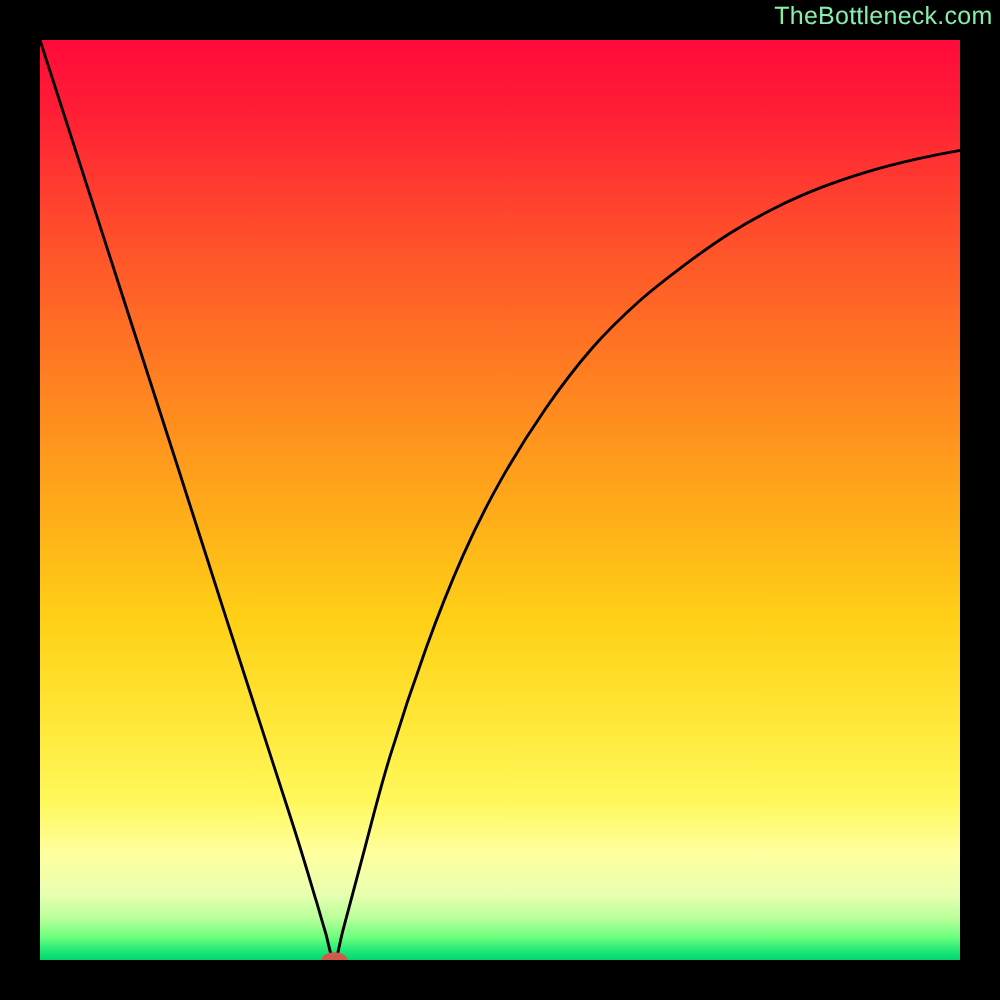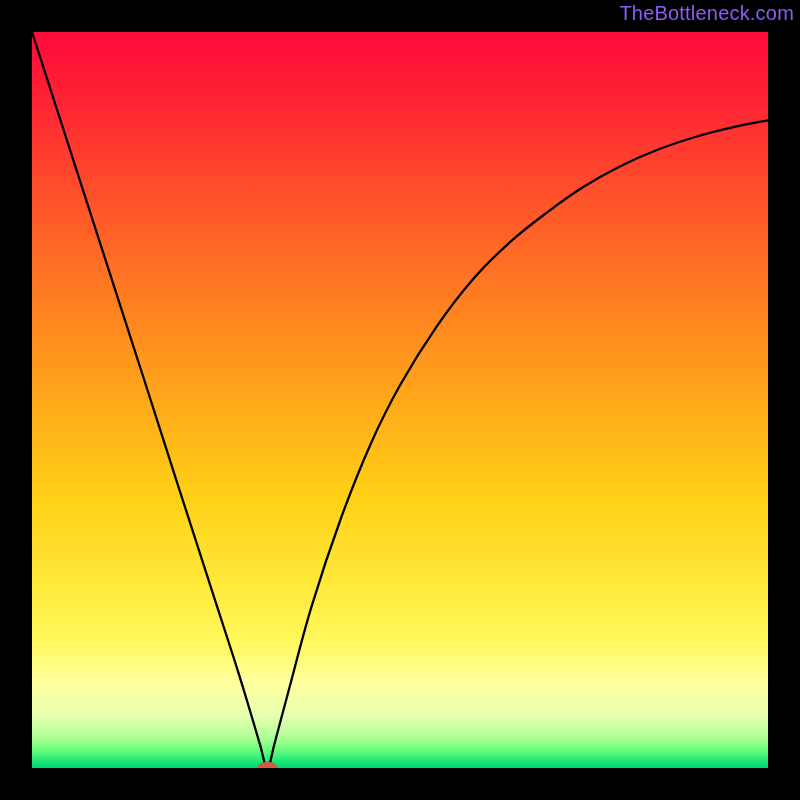--- a/index.html
+++ b/index.html
@@ -14,21 +14,21 @@
   .frame {
     position: relative;
     width: 800px;
     height: 800px;
     background: #000;
   }
   .watermark {
     position: absolute;
     top: 2px;
     right: 6px;
-    color: #8b5cf6;
+    color: #86efac;
     font-size: 20px;
     font-weight: 500;
     letter-spacing: 0.2px;
     z-index: 5;
     user-select: none;
     margin-left: 39px;
   }
   .plot {
     position: absolute;
     left: 32px;

